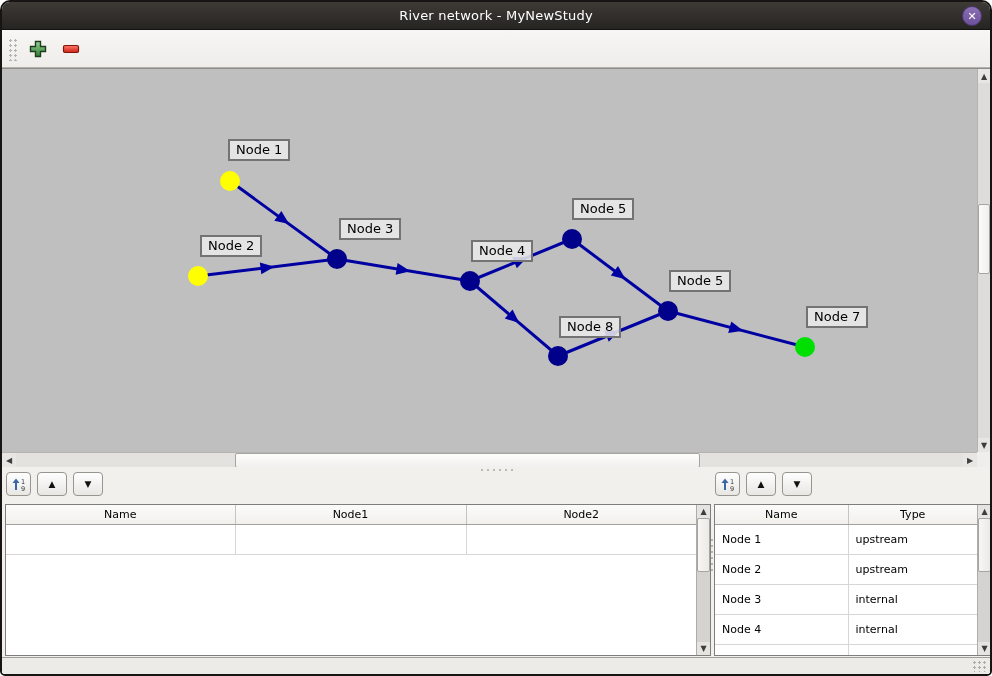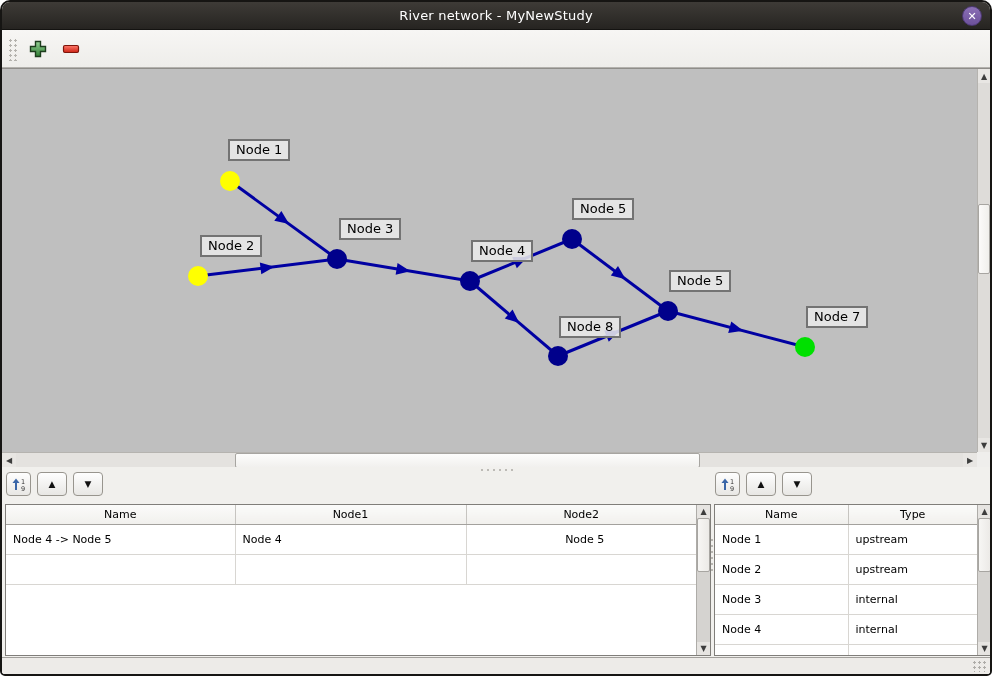--- a/index.html
+++ b/index.html
@@ -246,25 +246,20 @@
       <table class="grid">
         <thead>
             <tr id="branches-head">
               <th>Name</th>
               <th>Node1</th>
               <th>Node2</th>
             </tr>
           </thead>
         <tbody id="branches-body">
             <tr>
-              <td>Node 4 -&gt; Node 5</td>
-              <td>Node 4</td>
-              <td>Node 5</td>
-            </tr>
-            <tr>
               <td></td>
               <td></td>
               <td></td>
             </tr>
           </tbody>
       </table>
       <div class="tbl-scroll">
         <span class="sb-arrow up">▲</span>
         <div class="thumb"></div>
         <span class="sb-arrow down">▼</span>

